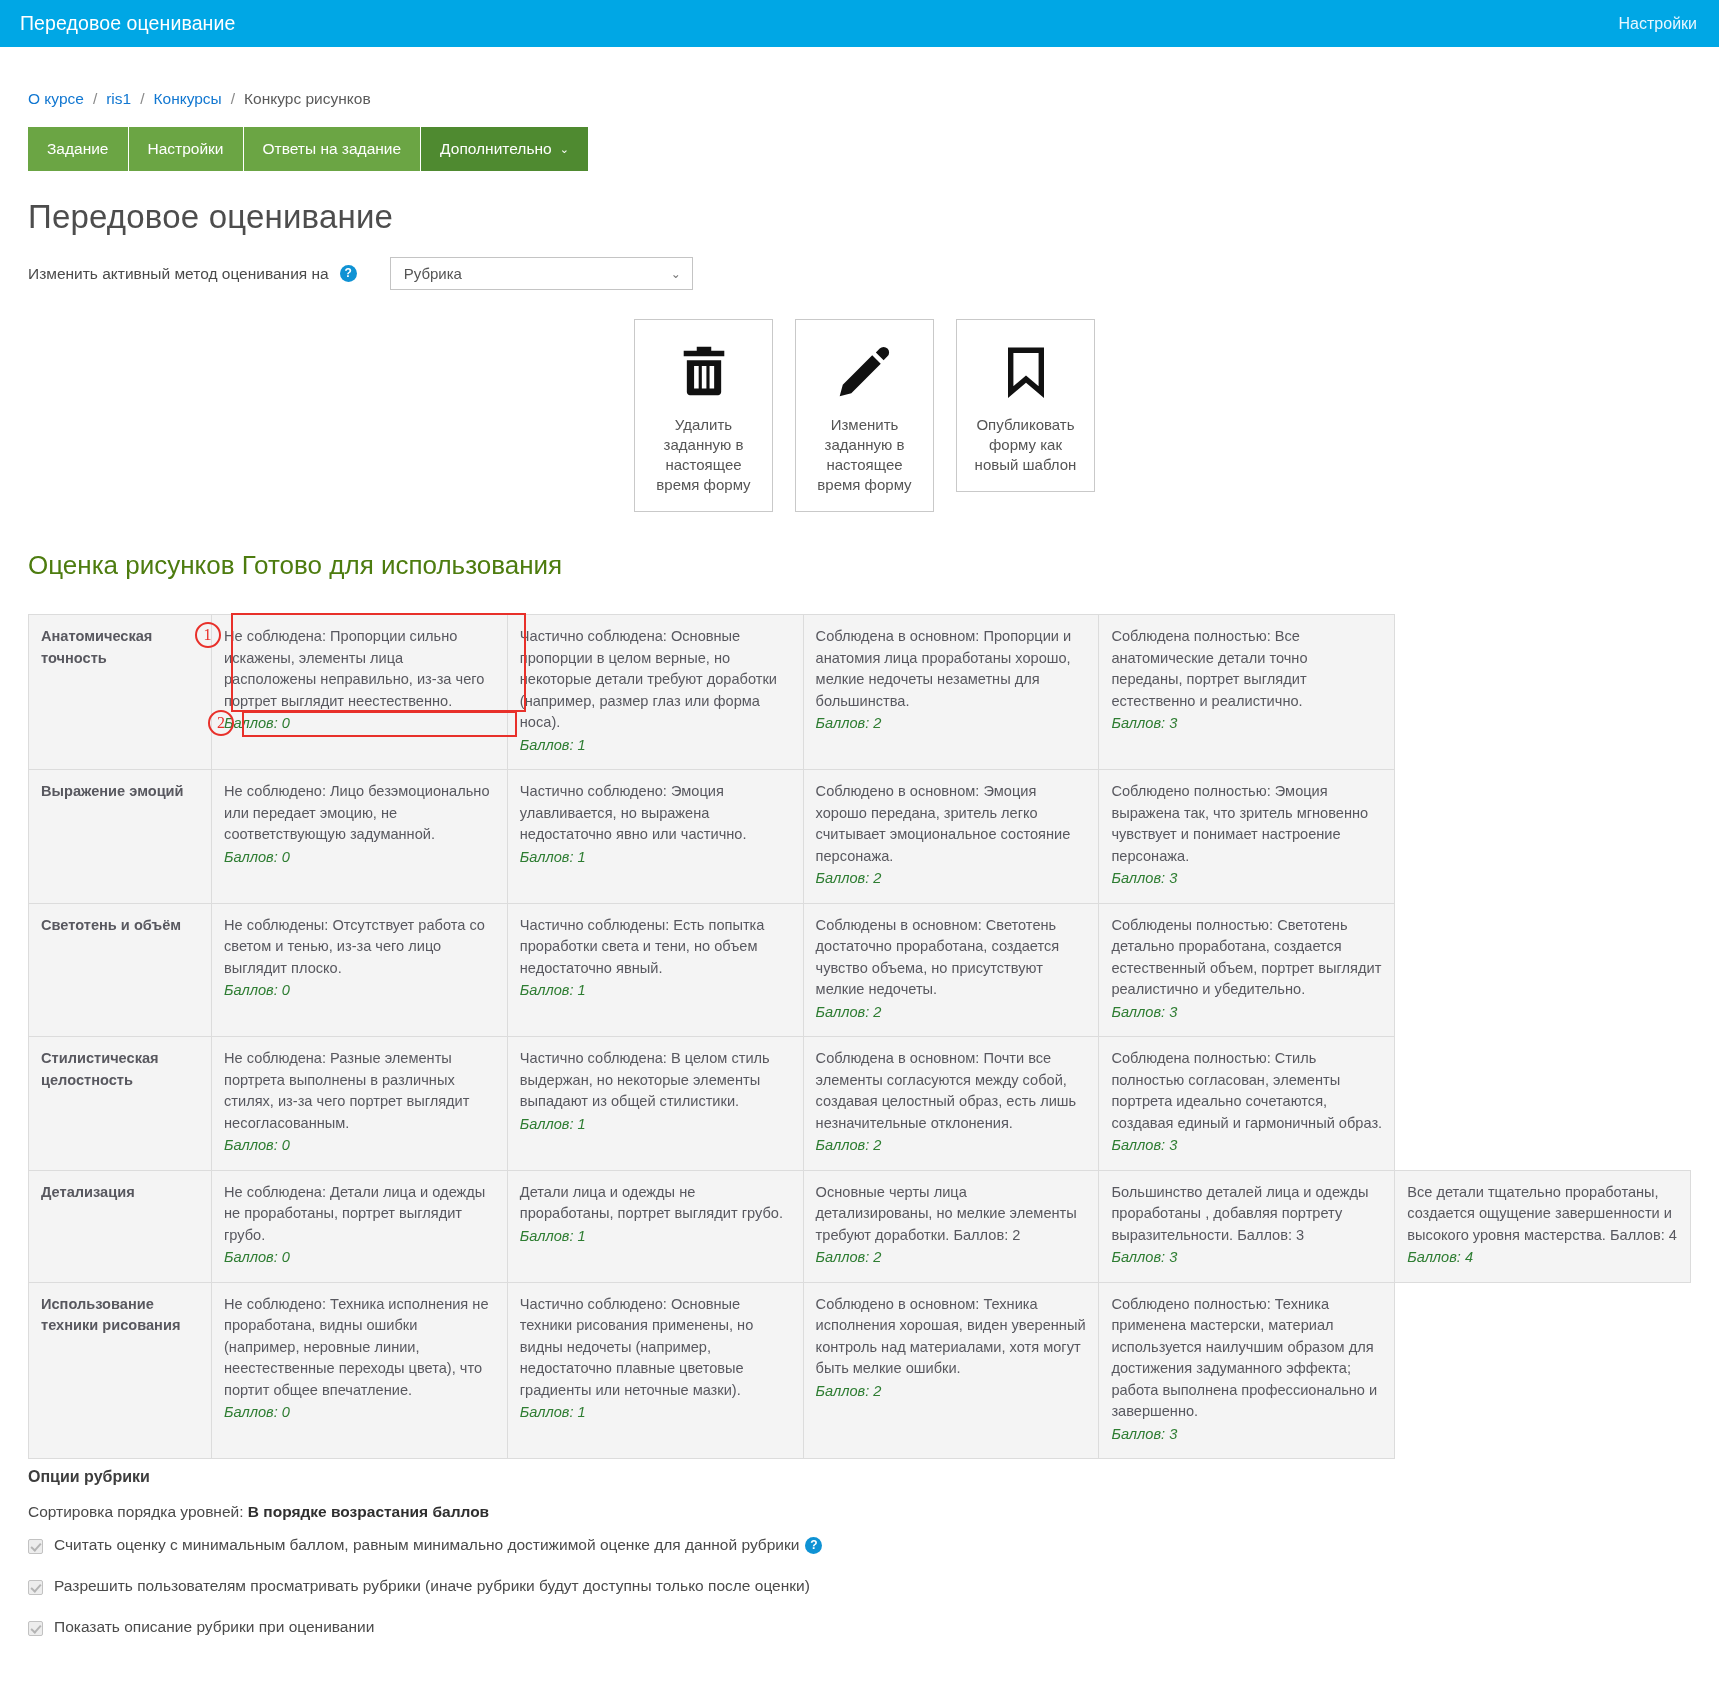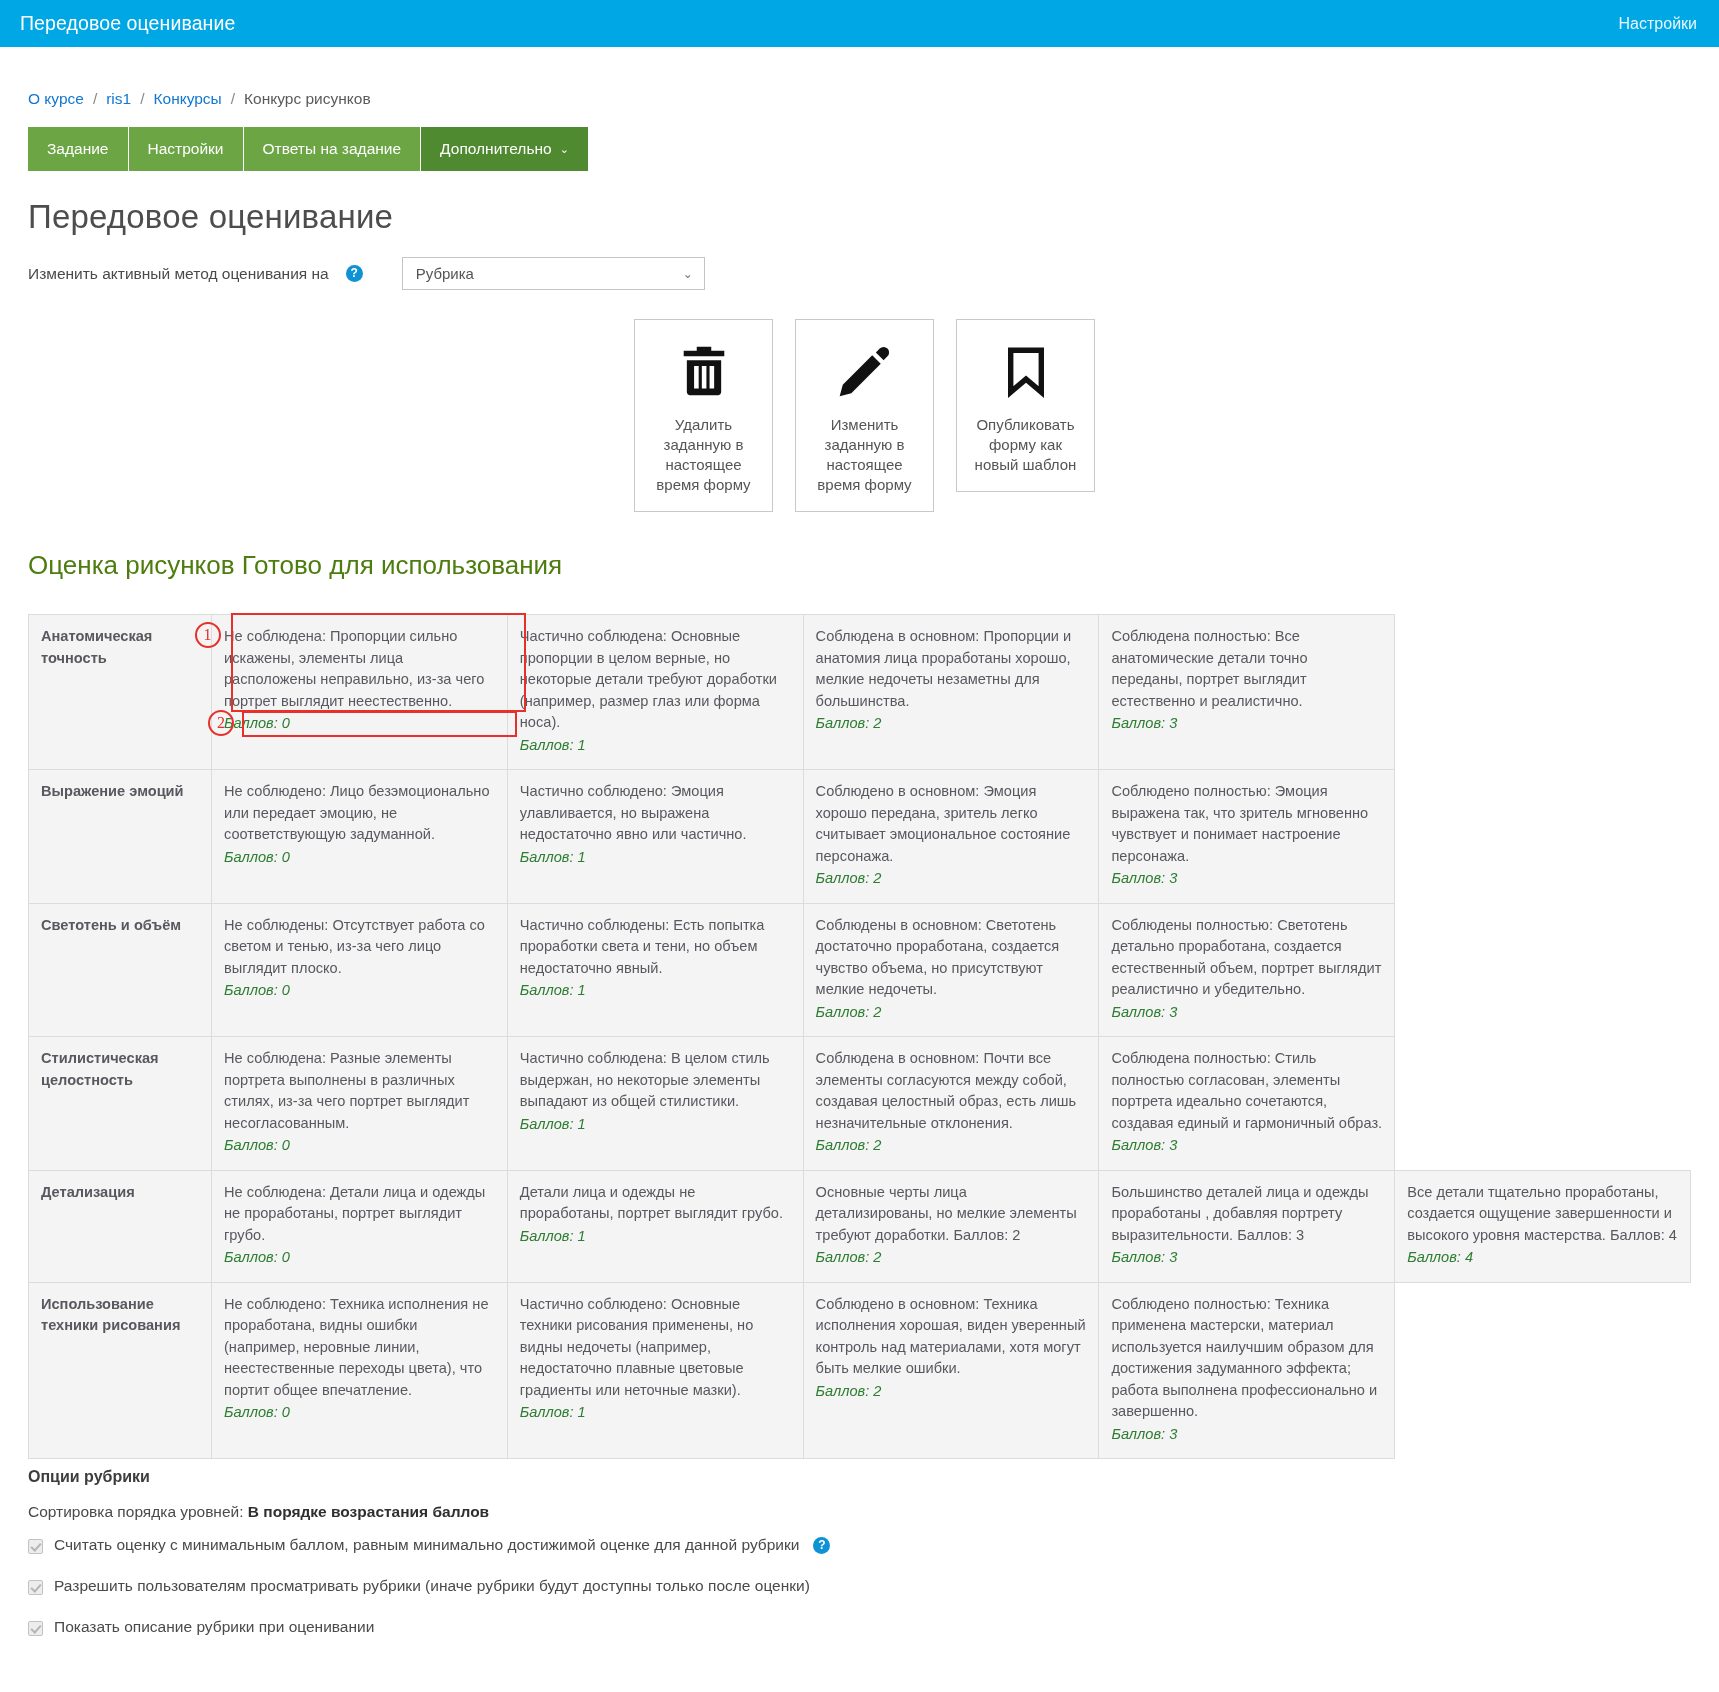--- a/index.html
+++ b/index.html
@@ -65,21 +65,21 @@
     font-weight: 400;
     color: #4d4d4d;
     margin: 27px 0 0 0;
     letter-spacing: .2px;
   }
 
   .method-row {
     margin-top: 21px;
     display: flex;
     align-items: center;
-    gap: 17px;
+    gap: 11px;
     font-size: 15.5px;
     color: #4a4a4a;
   }
   .help-badge {
     width: 17px; height: 17px; border-radius: 50%;
     background: #0f92d4; color: #fff;
     font-size: 12px; line-height: 17px; text-align: center;
     display: inline-block; font-weight: bold; cursor: pointer;
     flex: 0 0 auto;
   }
@@ -197,21 +197,21 @@
   }
   .chk::after {
     content: "";
     position: absolute;
     left: 4px; top: 1px;
     width: 4px; height: 8px;
     border: solid #b4b4b4;
     border-width: 0 2px 2px 0;
     transform: rotate(42deg);
   }
-  .opt-text { display: flex; align-items: center; gap: 14px; flex-wrap: nowrap; }
+  .opt-text { display: flex; align-items: center; gap: 6px; flex-wrap: nowrap; }
 
   
   .anno-box {
     position: absolute;
     border: 2px solid #e8302a;
     pointer-events: none;
     z-index: 20;
   }
   .anno-num {
     position: absolute;

